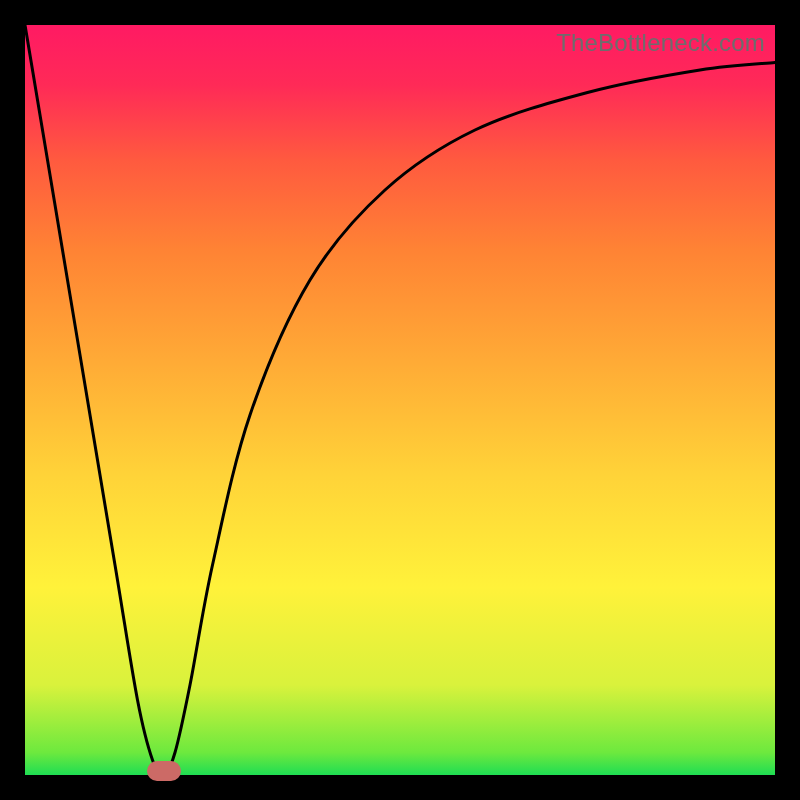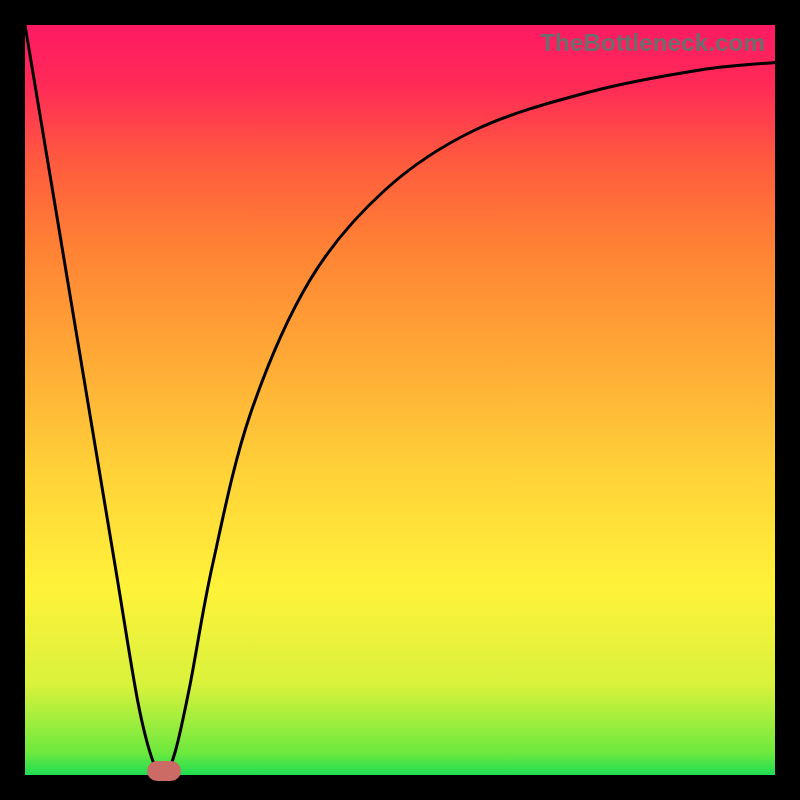--- a/index.html
+++ b/index.html
@@ -35,21 +35,21 @@
       #ff5a3f 82%,
       #ff2a57 92%,
       #ff1a63 100%);
   }
   .watermark {
     position: absolute;
     top: 4px;
     right: 10px;
     color: #6d6d6d;
     font-size: 24px;
-    font-weight: 700;
+    font-weight: 400;
     letter-spacing: 0.2px;
     user-select: none;
   }
   svg.curve {
     position: absolute;
     left: 0;
     top: 0;
     width: 750px;
     height: 750px;
     overflow: visible;

